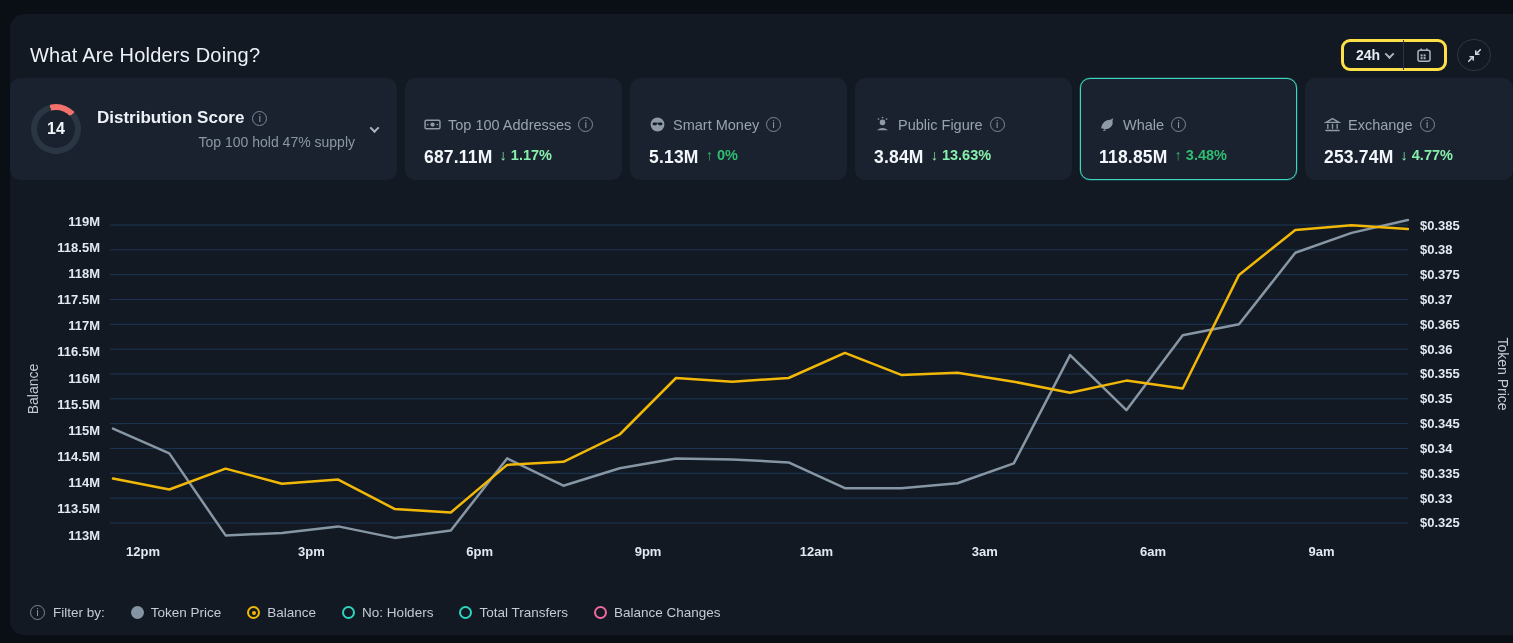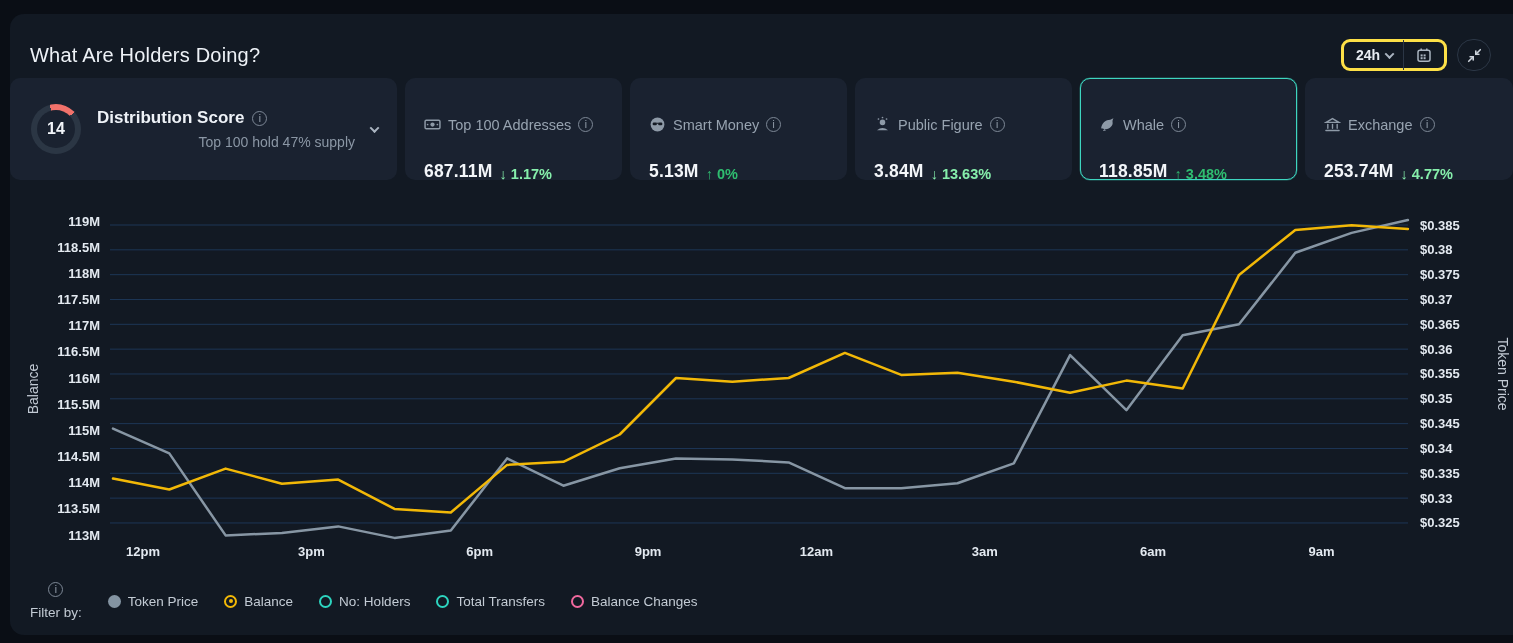--- a/index.html
+++ b/index.html
@@ -38,35 +38,35 @@
   .dist-title { font-size:17px; font-weight:700; color:#eef2f7; }
   .dist-sub { font-size:14px; color:#8b97a5; margin-top:6px; }
   .info-ic { width:15px; height:15px; border:1px solid #7d8896; border-radius:50%;
     color:#9aa5b2; font-size:10px; line-height:13px; text-align:center; flex:none; font-style:normal; }
   .info-ic::after { content:"i"; }
   .stat-card { flex:none; width:217px; padding:17px 16px 0 18px; min-width:0; }
   .stat-card.flex1 { flex:1; }
   .stat-card.highlight { border-color:#3ed6c0; box-shadow:0 0 0 0.5px #3ed6c066; }
   .stat-label-row { display:flex; align-items:center; gap:7px; color:#97a3b0; font-size:14.5px; white-space:nowrap;margin-top:20px; }
   .stat-ic { width:17px; height:17px; flex:none; display:flex; align-items:center; }
-  .stat-value-row { display:flex; align-items:flex-end; gap:7px; margin-top:28px; white-space:nowrap; }
+  .stat-value-row { display:flex; align-items:flex-start; gap:7px; margin-top:14px; white-space:nowrap; }
   .stat-value { font-size:17.5px; font-weight:700; color:#f3f6fa; letter-spacing:.2px; }
   .stat-change { font-size:14.5px; font-weight:700; }
   .stat-change.up { color:#2fbd70; }
   .stat-change.down { color:#86efac; }
 
   
   #chart-svg { position:absolute; left:0; top:170px; }
   .tick-text { fill:#e3e9f0; font-size:13px; font-weight:700; font-family:"Liberation Sans","DejaVu Sans",sans-serif; }
   .axis-title { fill:#c2cad4; font-size:14px; font-family:"Liberation Sans","DejaVu Sans",sans-serif; }
 
   
   .filter-bar { position:absolute; left:20px; bottom:15px; display:flex; align-items:center;
     gap:26px; font-size:13.5px; color:#c3cbd4; }
-  .filter-label-wrap { display:flex; align-items:center; gap:8px;flex-direction:column; }
+  .filter-label-wrap { display:flex; align-items:center; gap:8px; }
   .filter-opt { display:flex; align-items:center; gap:7px; cursor:pointer; }
   .radio { width:13px; height:13px; border-radius:50%; position:relative; flex:none; }
   .radio .dot { position:absolute; inset:2.5px; border-radius:50%; }
 </style>
 </head>
 <body>
 
 <div class="page">
   <div class="panel">
 

